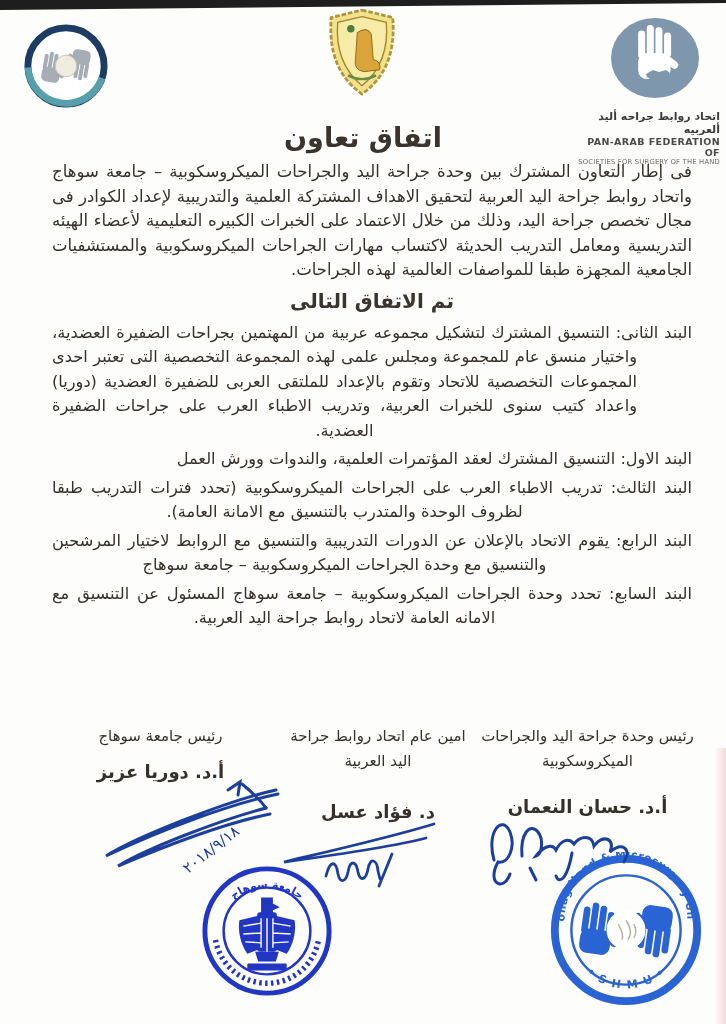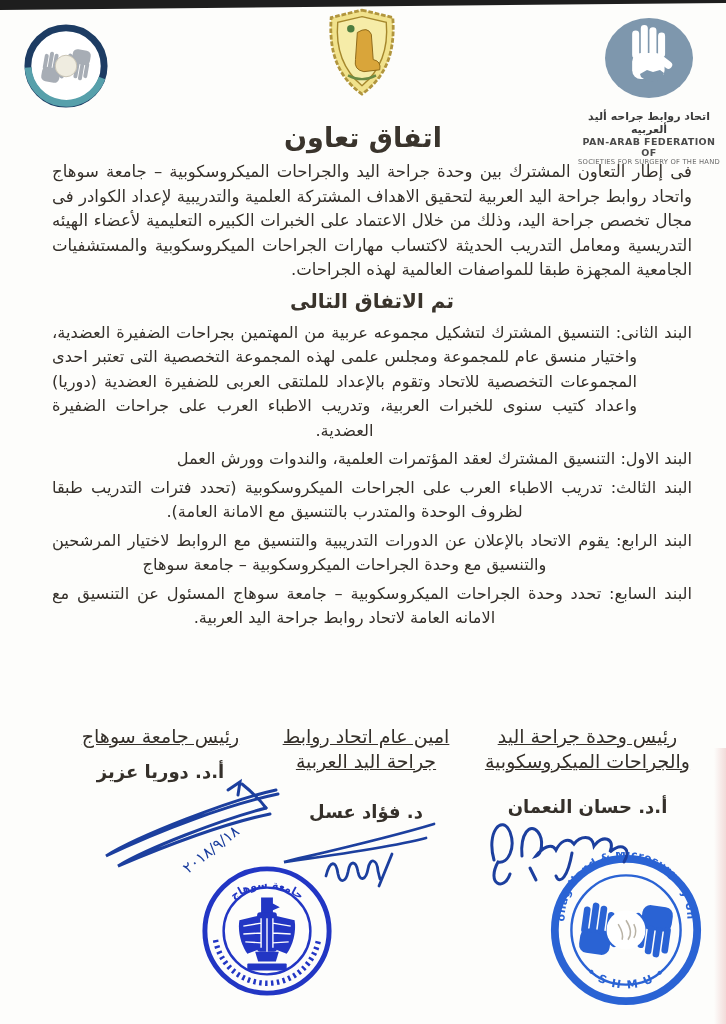--- a/index.html
+++ b/index.html
@@ -15,21 +15,21 @@
     clip-path:polygon(0 0, 100% 0, 100% 3px, 0 10px);
   }
   .scan-right {
     position:absolute; right:0; top:748px; width:12px; height:276px;
     background:linear-gradient(to left, #f2dcda, rgba(242,220,218,0));
   }
   
   .logo { position:absolute; }
   .logo-unit   { left:22px;  top:22px; }
   .logo-univ   { left:320px; top:6px; }
-  .logo-fed    { left:578px; top:12px; width:142px; text-align:center; }
+  .logo-fed    { left:578px; top:12px; width:142px; text-align:right; }
   .fed-caption-ar { font-size:11px; font-weight:bold; color:#3b3b3b; direction:rtl; margin-top:2px; }
   .fed-caption-en1 { font-size:9.5px; font-weight:bold; color:#4a4a4a; letter-spacing:.4px; }
   .fed-caption-en2 { font-size:6.8px; color:#6a6a6a; letter-spacing:.2px; }
   
   .doc-title {
     position:absolute; top:104px; left:0; width:100%;
     text-align:center; direction:rtl;
     font-size:27px; font-weight:bold; color:#3a342c;
   }
   .body-col { position:absolute; left:52px; top:160px; width:640px; direction:rtl; }
@@ -41,23 +41,23 @@
   }
   .clause {
     font-size:16.2px; line-height:24.5px; margin:0 0 4px 0;
     text-align:justify; text-align-last:center;
     padding-right:55px; text-indent:-55px;
   }
   .clause.single { text-align-last:right; }
   
   .sig-col { position:absolute; direction:rtl; text-align:center; }
   .sig-col.pos-right { left:470px; top:724px; width:235px; }
-  .sig-col.pos-mid   { left:266px; top:724px; width:200px; }
+  .sig-col.pos-mid   { left:278px; top:724px; width:200px; }
   .sig-col.pos-left  { left:58px;  top:724px; width:205px; }
-  .sig-title { font-size:19px; line-height:25px;text-decoration:underline; }
+  .sig-title { font-size:15px; line-height:25px; }
   .sig-name  { font-size:18px; font-weight:bold; }
   .pos-right .sig-name { margin-top:22px; }
   .pos-mid   .sig-name { margin-top:27px; }
   .pos-left  .sig-name { margin-top:12px; }
   .overlay { position:absolute; }
   .defs-holder { position:absolute; width:0; height:0; overflow:hidden; }
 </style>
 </head>
 <body>
 

